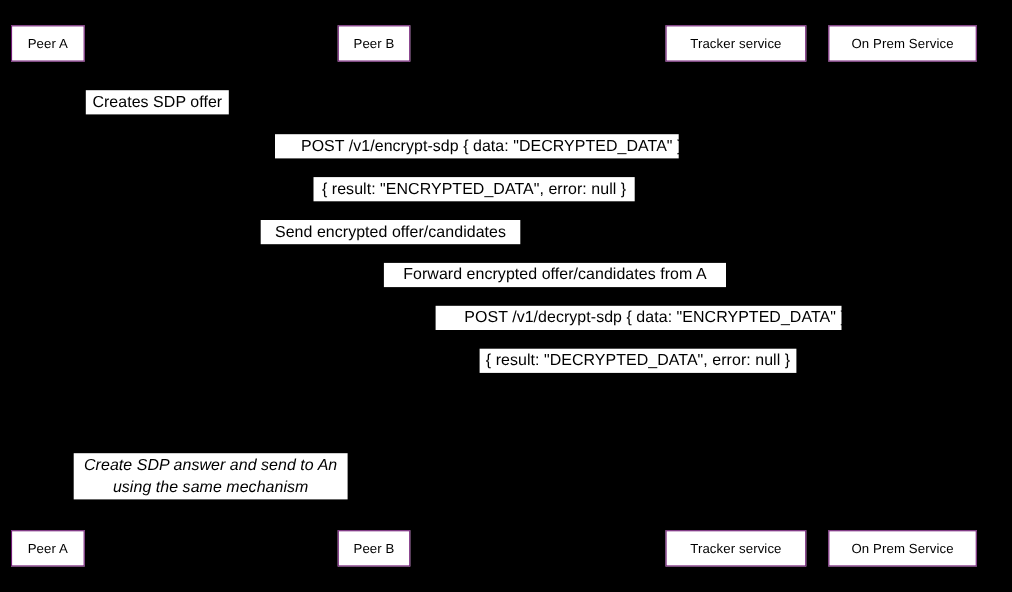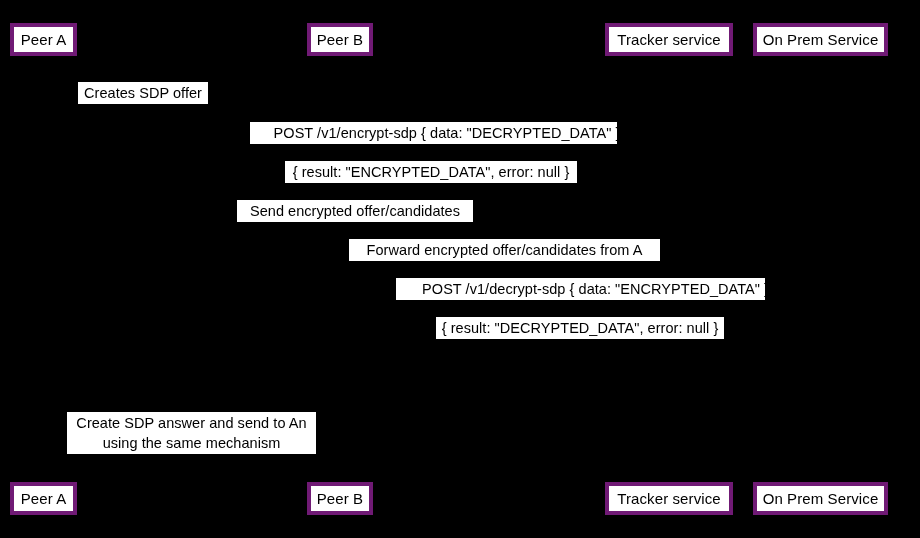--- a/index.html
+++ b/index.html
@@ -23,23 +23,23 @@
     width: 920px;
     height: 538px;
     background: #000000;
   }
 
   
   .actor-box {
     position: absolute;
     background: #ffffff;
     color: #000000;
-    border: 4px solid #701a75;
+    border: 1px solid #701a75;
     box-sizing: border-box;
-    font-size: 15px;
+    font-size: 12px;
     line-height: 1;
     display: flex;
     align-items: center;
     justify-content: center;
     white-space: nowrap;
     letter-spacing: 0.1px;
   }
 
   
   .msg-label {
@@ -125,21 +125,21 @@
 
   <div class="msg-label" style="left:396px; top:278px; width:369px;padding-left:31px;">
     <span>POST /v1/decrypt-sdp { data: "ENCRYPTED_DATA" }</span>
   </div>
 
   <div class="msg-label" style="left:436px; top:317px; width:288px;">
     <span>{ result: "DECRYPTED_DATA", error: null }</span>
   </div>
 
 
-  <div class="msg-label two-line" style="left:67px; top:412px; width:249px;">
+  <div class="msg-label two-line" style="left:67px; top:412px; width:249px;font-style:italic;">
     <span class="ln">Create SDP answer and send to An</span>
     <span class="ln">using the same mechanism</span>
   </div>
 
   <div class="actor-box" style="left:10px;  top:482px; width:67px;  height:33px;">
     <span>Peer A</span>
   </div>
   <div class="actor-box" style="left:307px; top:482px; width:66px;  height:33px;">
     <span>Peer B</span>
   </div>

